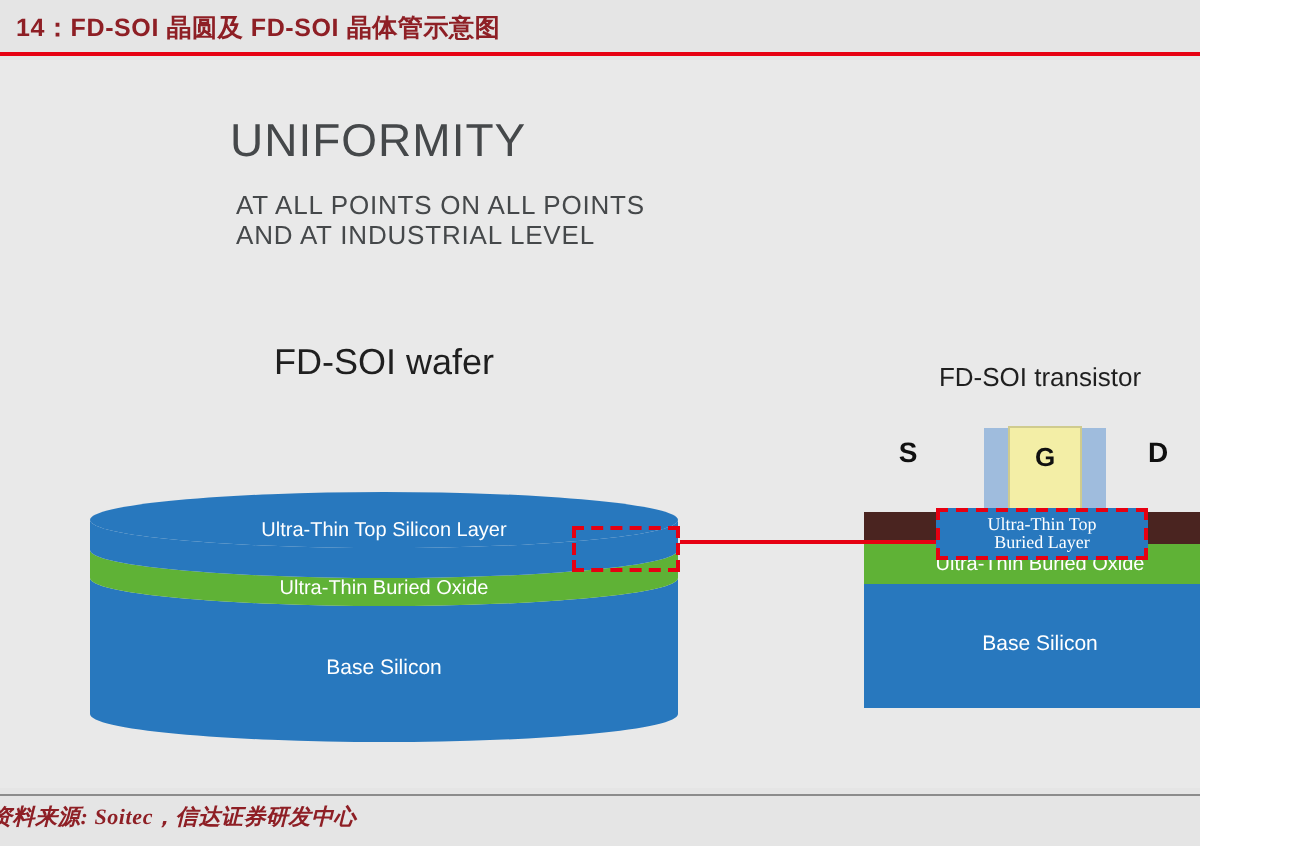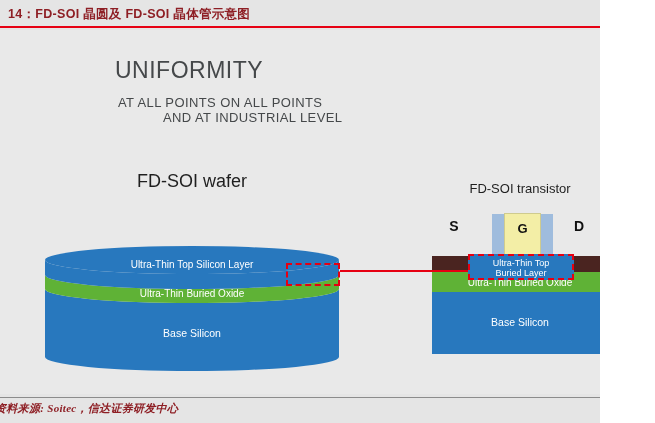--- a/index.html
+++ b/index.html
@@ -22,21 +22,21 @@
   .badge .bl { left:0; bottom:0; border-left-width:3px; border-bottom-width:3px; }
   .badge .br { right:0; bottom:0; border-right-width:3px; border-bottom-width:3px; }
   .badge-text { position:absolute; left:0; top:0; width:100%; height:100%; display:flex;
                 align-items:center; justify-content:center; font-size:16px; font-weight:bold;
                 color:#3d4242; letter-spacing:-.3px; }
   .headline { position:absolute; left:115px; top:27px; font-size:23px; color:#45484a;
               letter-spacing:.5px; white-space:nowrap; }
   .subline1 { position:absolute; left:118px; top:65px; font-size:13px; color:#45484a;
               letter-spacing:.4px; white-space:nowrap; }
   .subline2 { position:absolute; left:118px; top:80px; font-size:13px; color:#45484a;
-              letter-spacing:.4px; white-space:nowrap;margin-left:45px; }
+              letter-spacing:.4px; white-space:nowrap; }
 
   
   .wafer-label { position:absolute; left:42px; top:141px; width:300px; text-align:center;
                  font-size:18px; color:#1f1f1f; }
   .transistor-label { position:absolute; left:432px; top:151px; width:176px; text-align:center;
                       font-size:13px; color:#1f1f1f; }
 
   
   .wafer-svg { position:absolute; left:42px; top:215px; width:300px; height:132px; }
   .wafer-svg text { fill:#ffffff; font-family:"Liberation Sans","DejaVu Sans",sans-serif; }
@@ -56,22 +56,22 @@
             background:#f3eea6; border:1px solid #cfcb8e; text-align:center;
             font-size:13px; font-weight:bold; color:#101010; padding-top:7px; }
   .t-maroon { position:absolute; left:432px; top:226px; width:176px; height:16px; background:#4a2420; }
   .t-green { position:absolute; left:432px; top:242px; width:176px; height:20px; background:#5fb236;
              display:flex; align-items:center; justify-content:center;
              color:#ffffff; font-size:10px; }
   .t-base { position:absolute; left:432px; top:262px; width:176px; height:62px; background:#2878be;
             text-align:center; padding-top:24px; color:#ffffff; font-size:10.5px; }
   .t-topbox { position:absolute; left:468px; top:224px; width:106px; height:26px;
               background:#2878be; border:2px dashed #e60012; display:flex; flex-direction:column;
-              align-items:center; justify-content:flex-end; color:#ffffff; font-size:9px;
-              line-height:9.5px; z-index:3; text-align:center; }
+              align-items:center; justify-content:center; color:#ffffff; font-size:9px;
+              line-height:9.5px; z-index:3; text-align:center;font-family:Liberation Serif, serif; }
 
   
   .footer-rule { position:absolute; left:0; top:397px; width:655px; height:1px; background:#8c8c8c; }
   .footer-text { position:absolute; left:-5px; top:401px; font-size:11px; font-style:italic;
                  font-weight:bold; color:#8e1f25; letter-spacing:.3px;
                  font-family:"Liberation Serif","DejaVu Serif",serif; white-space:nowrap; }
 </style>
 </head>
 <body>
 

